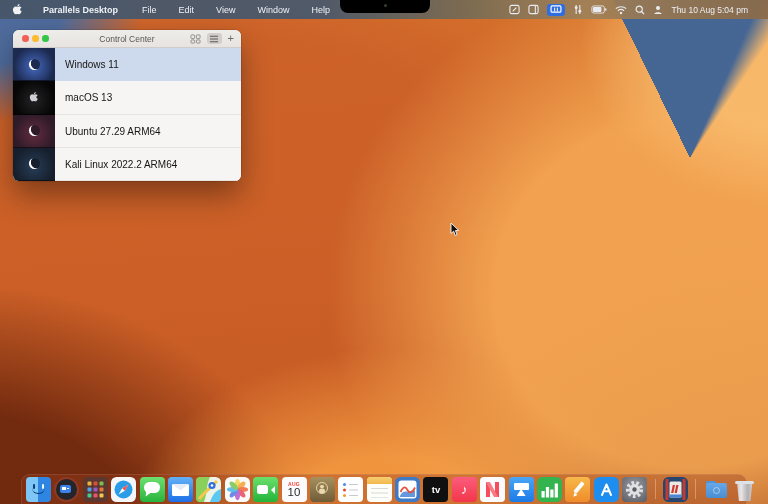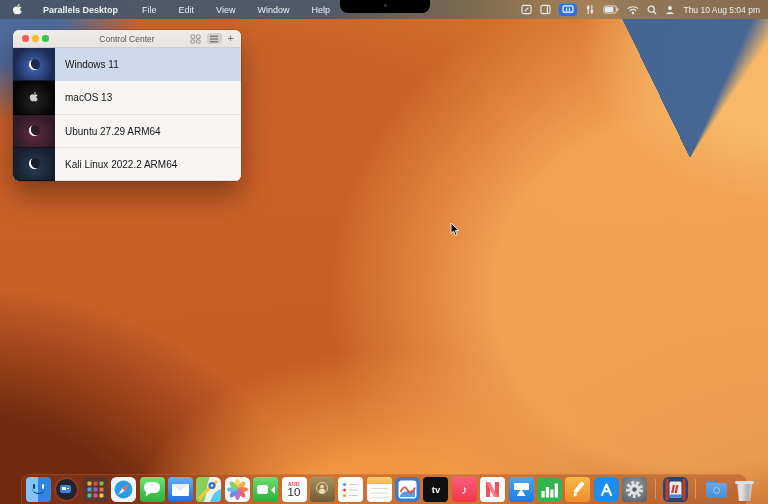--- a/index.html
+++ b/index.html
@@ -24,21 +24,21 @@
 
   
   .menubar{position:absolute;left:0;top:0;width:768px;height:19px;
     background:linear-gradient(90deg,rgba(71,86,105,.96) 0%,rgba(74,89,108,.95) 42%,
       rgba(116,106,84,.93) 60%,rgba(158,128,88,.92) 76%,rgba(138,106,72,.93) 100%);
     display:flex;align-items:center;color:#eef1f6;font-size:9px;z-index:5;}
   .mb-left{display:flex;align-items:center;gap:8px;padding-left:12px;}
   .mb-left .apple{margin-right:12px;display:flex;}
   .mb-appname{font-weight:bold;margin-right:16px;}
   .mb-item{margin-right:14px;}
-  .mb-right{margin-left:auto;display:flex;align-items:center;gap:8px;padding-right:8px;}
+  .mb-right{margin-left:auto;display:flex;align-items:center;gap:8px;padding-right:20px;}
   .sic{display:flex;align-items:center;}
   .pill{background:#2e6ee0;border-radius:3px;padding:1.5px 3px;display:flex;align-items:center;}
   .mb-clock{font-size:8.5px;white-space:nowrap;}
 
   
   .notch{position:absolute;left:340px;top:0;width:90px;height:13px;background:#000;
     border-radius:0 0 8px 8px;z-index:6;}
   .notch .cam{position:absolute;left:44px;top:4px;width:3px;height:3px;border-radius:50%;background:#32402f;}
 
   

